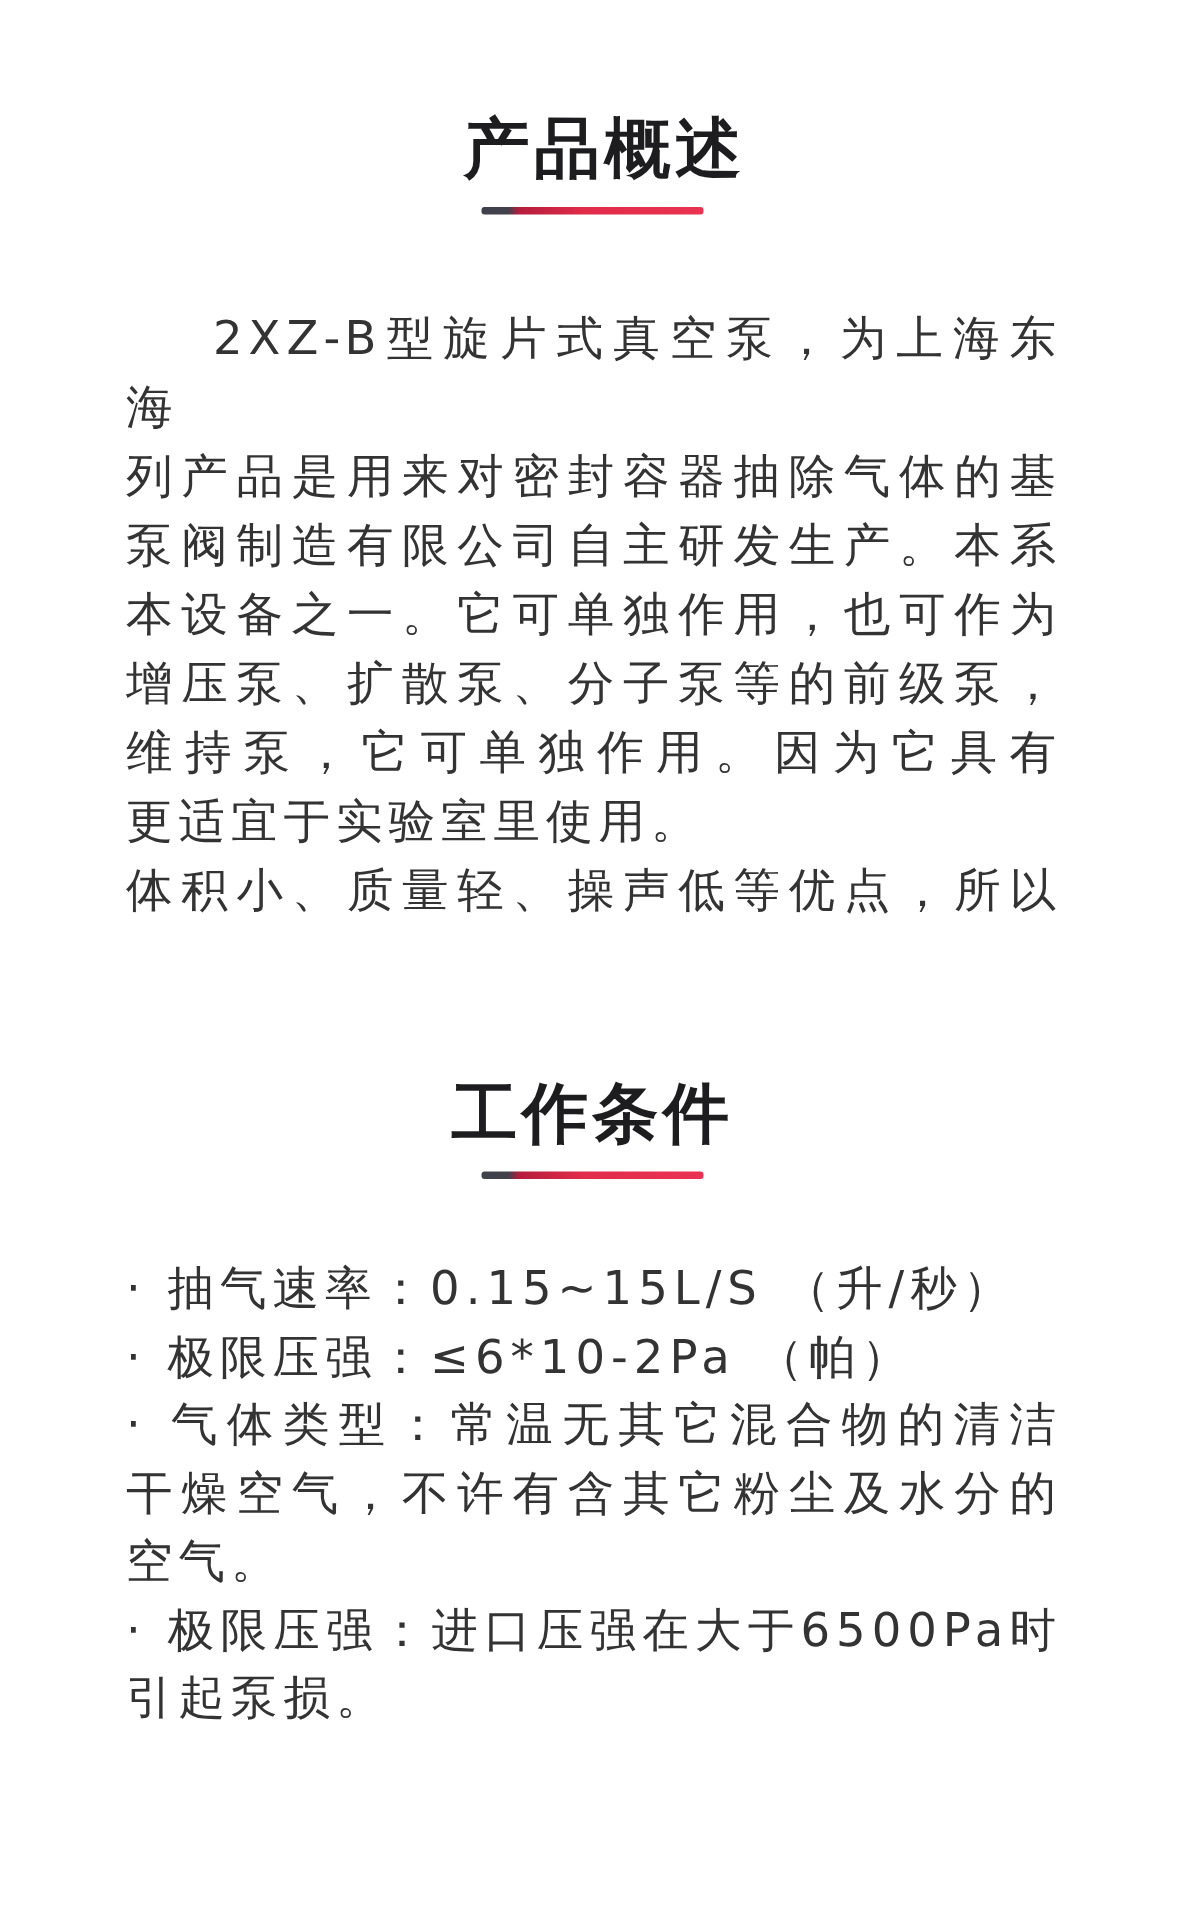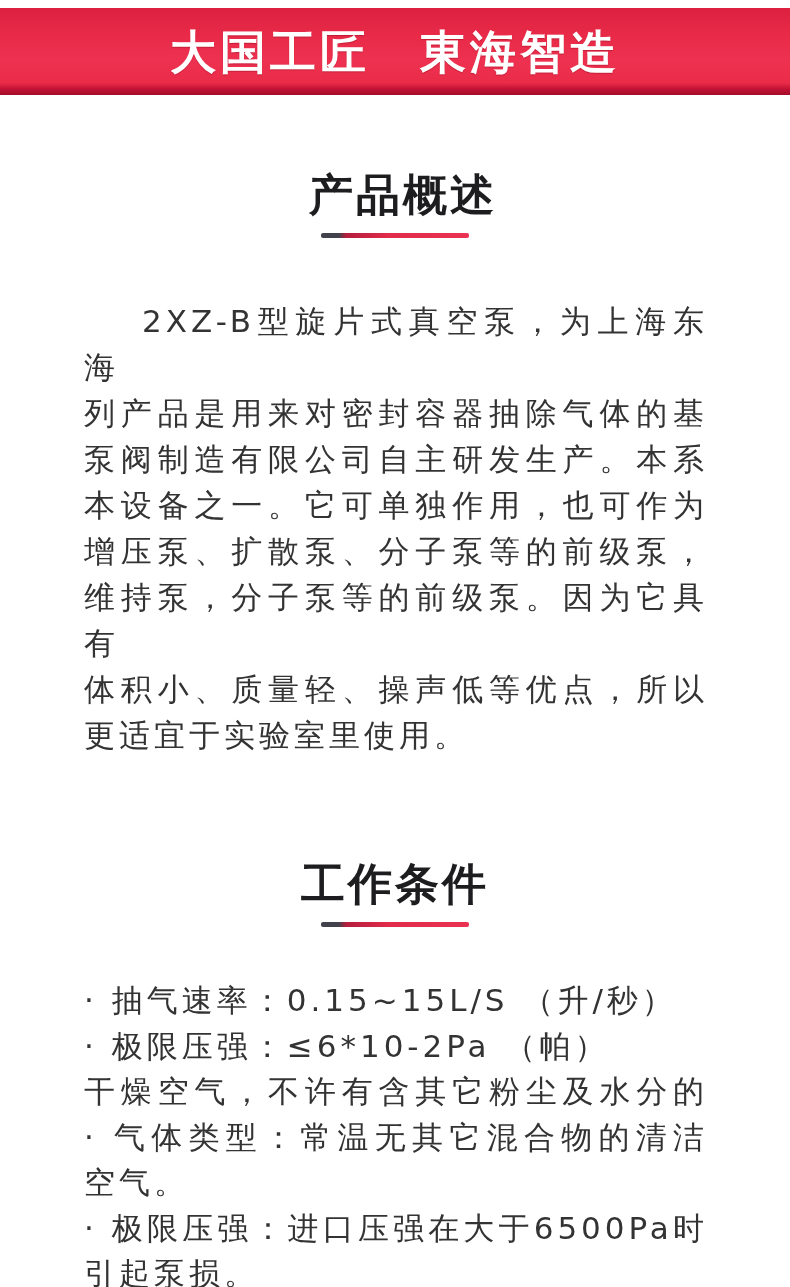--- a/index.html
+++ b/index.html
@@ -78,48 +78,45 @@
     text-align-last: justify;
     text-justify: inter-character;
   }
   .bline.indent { text-indent: 58px; }
 </style>
 </head>
 <body>
 
 <div class="page">
 
-  <div class="banner">
-    <span class="banner-title">大国工匠　東海智造</span>
-  </div>
 
   <section class="sec-overview">
     <h2 class="sec-title">产品概述</h2>
     <div class="title-underline"></div>
 
     <div class="para">
       <div class="bline just indent">2XZ-B型旋片式真空泵，为上海东海</div>
       <div class="bline just">列产品是用来对密封容器抽除气体的基</div>
       <div class="bline just">泵阀制造有限公司自主研发生产。本系</div>
       <div class="bline just">本设备之一。它可单独作用，也可作为</div>
       <div class="bline just">增压泵、扩散泵、分子泵等的前级泵，</div>
-      <div class="bline just">维持泵，分子泵等的前级泵。因为它具有</div>
+      <div class="bline just">维持泵，它可单独作用。因为它具有</div>
+      <div class="bline">更适宜于实验室里使用。</div>
       <div class="bline just">体积小、质量轻、操声低等优点，所以</div>
-      <div class="bline">更适宜于实验室里使用。</div>
     </div>
   </section>
 
   <section class="sec-conditions">
     <h2 class="sec-title">工作条件</h2>
     <div class="title-underline"></div>
 
     <div class="cond-list">
       <div class="bline">· 抽气速率：0.15~15L/S （升/秒）</div>
       <div class="bline">· 极限压强：≤6*10-2Pa （帕）</div>
+      <div class="bline just">· 气体类型：常温无其它混合物的清洁</div>
       <div class="bline just">干燥空气，不许有含其它粉尘及水分的</div>
-      <div class="bline just">· 气体类型：常温无其它混合物的清洁</div>
       <div class="bline">空气。</div>
       <div class="bline just">· 极限压强：进口压强在大于6500Pa时</div>
       <div class="bline">引起泵损。</div>
     </div>
   </section>
 
 </div>
 
 </body></html>

